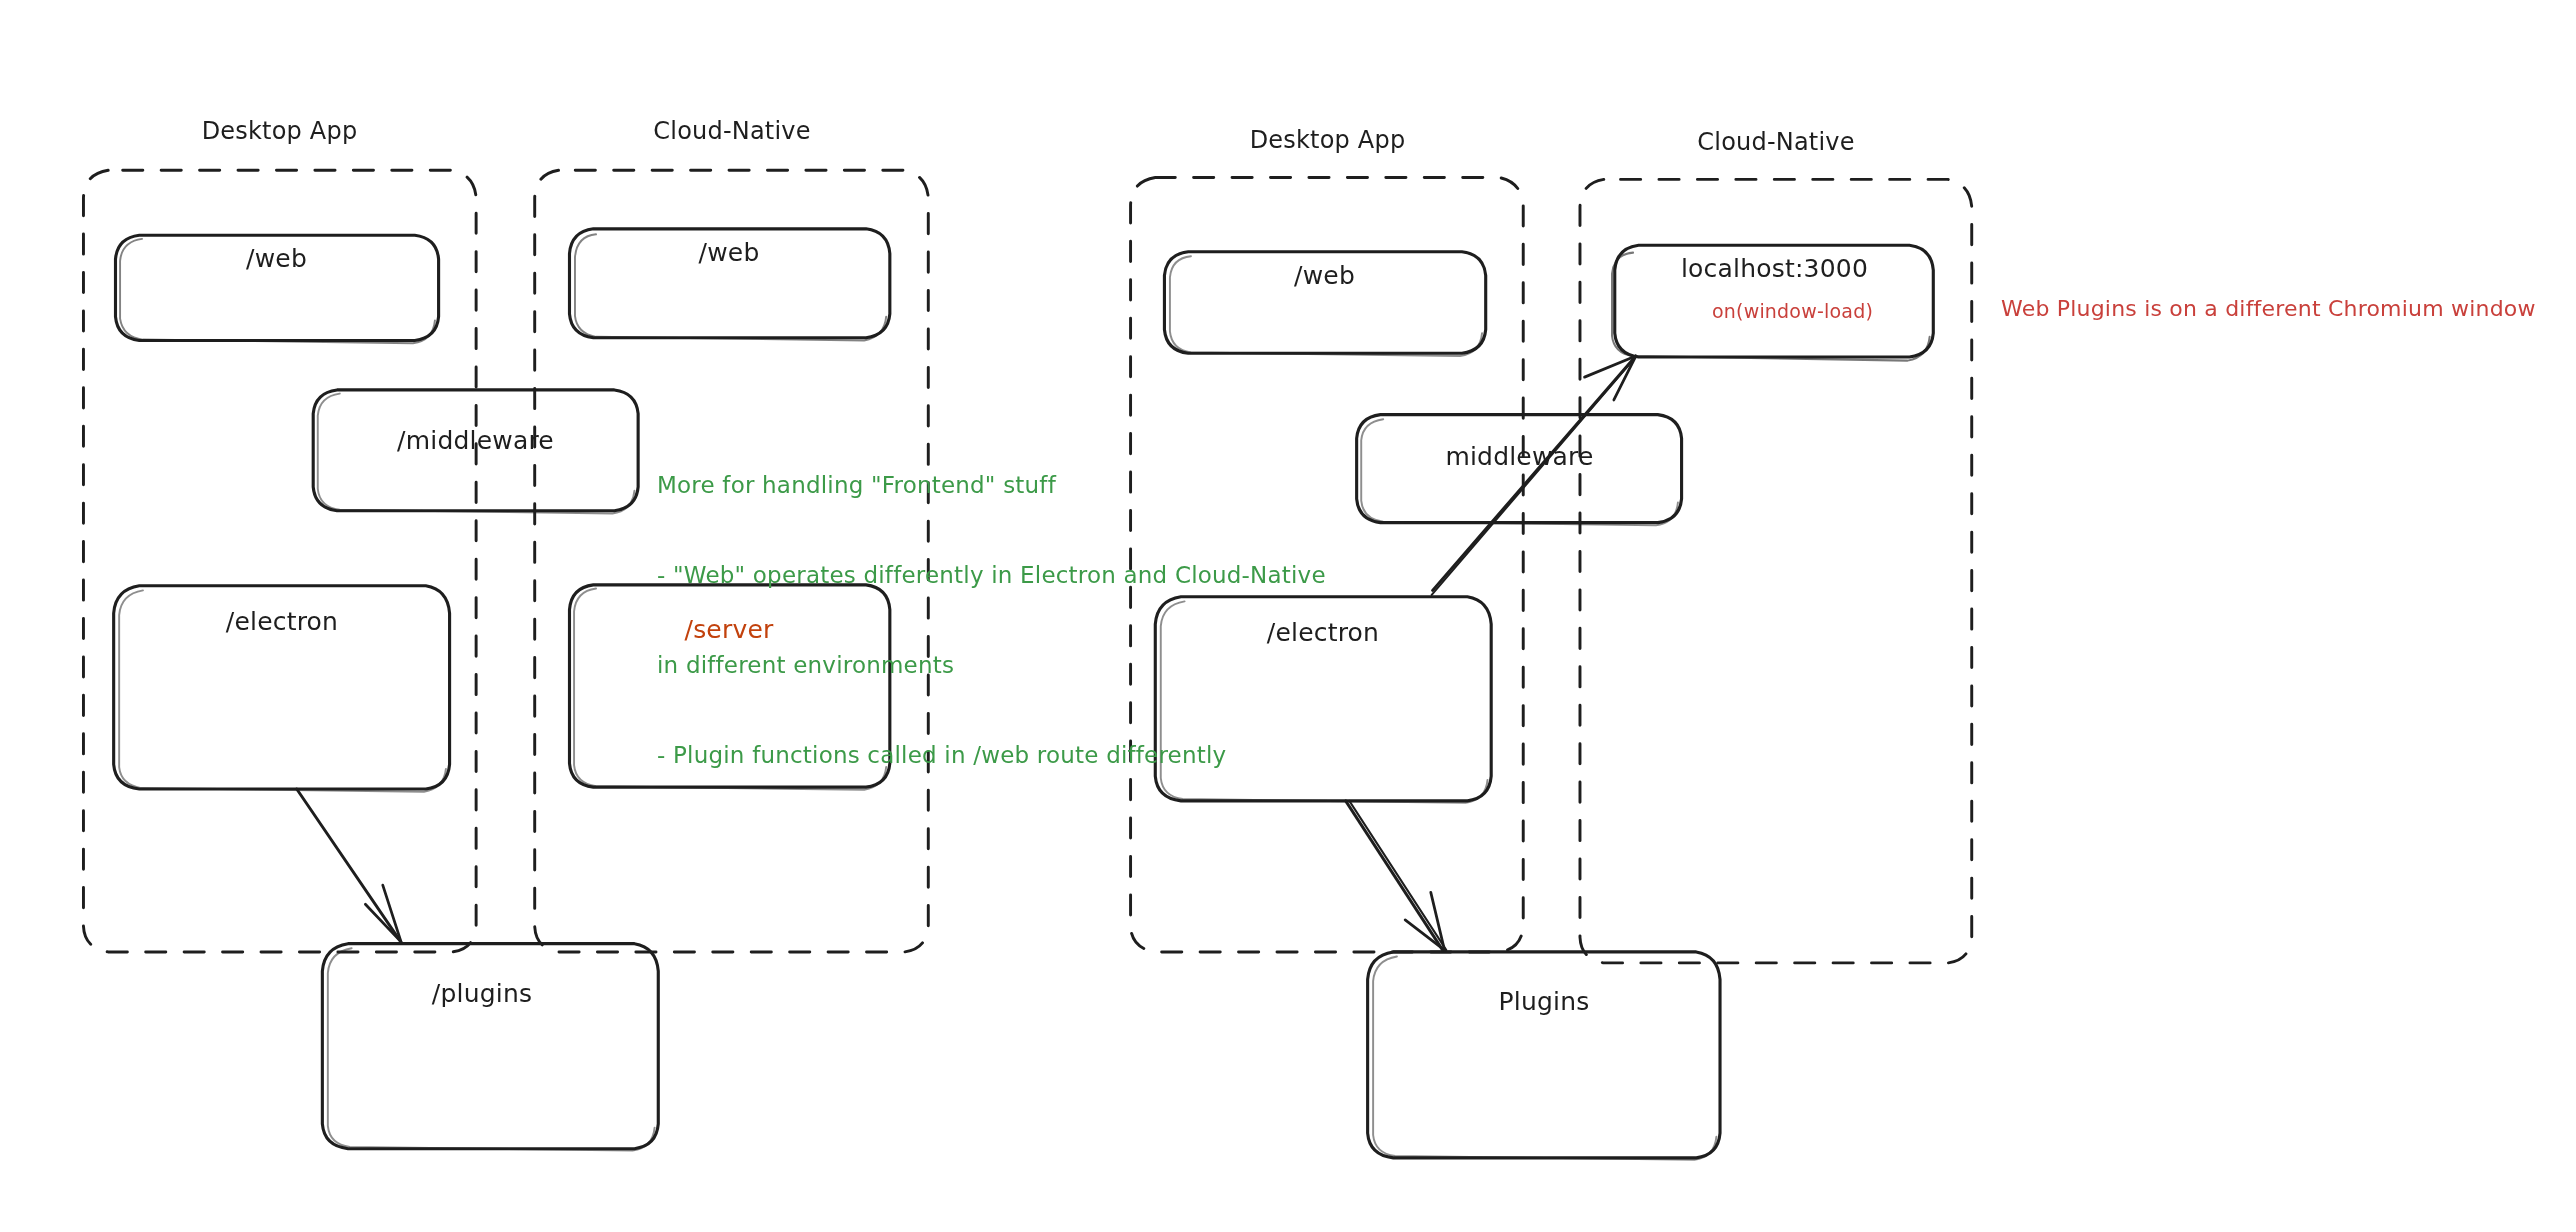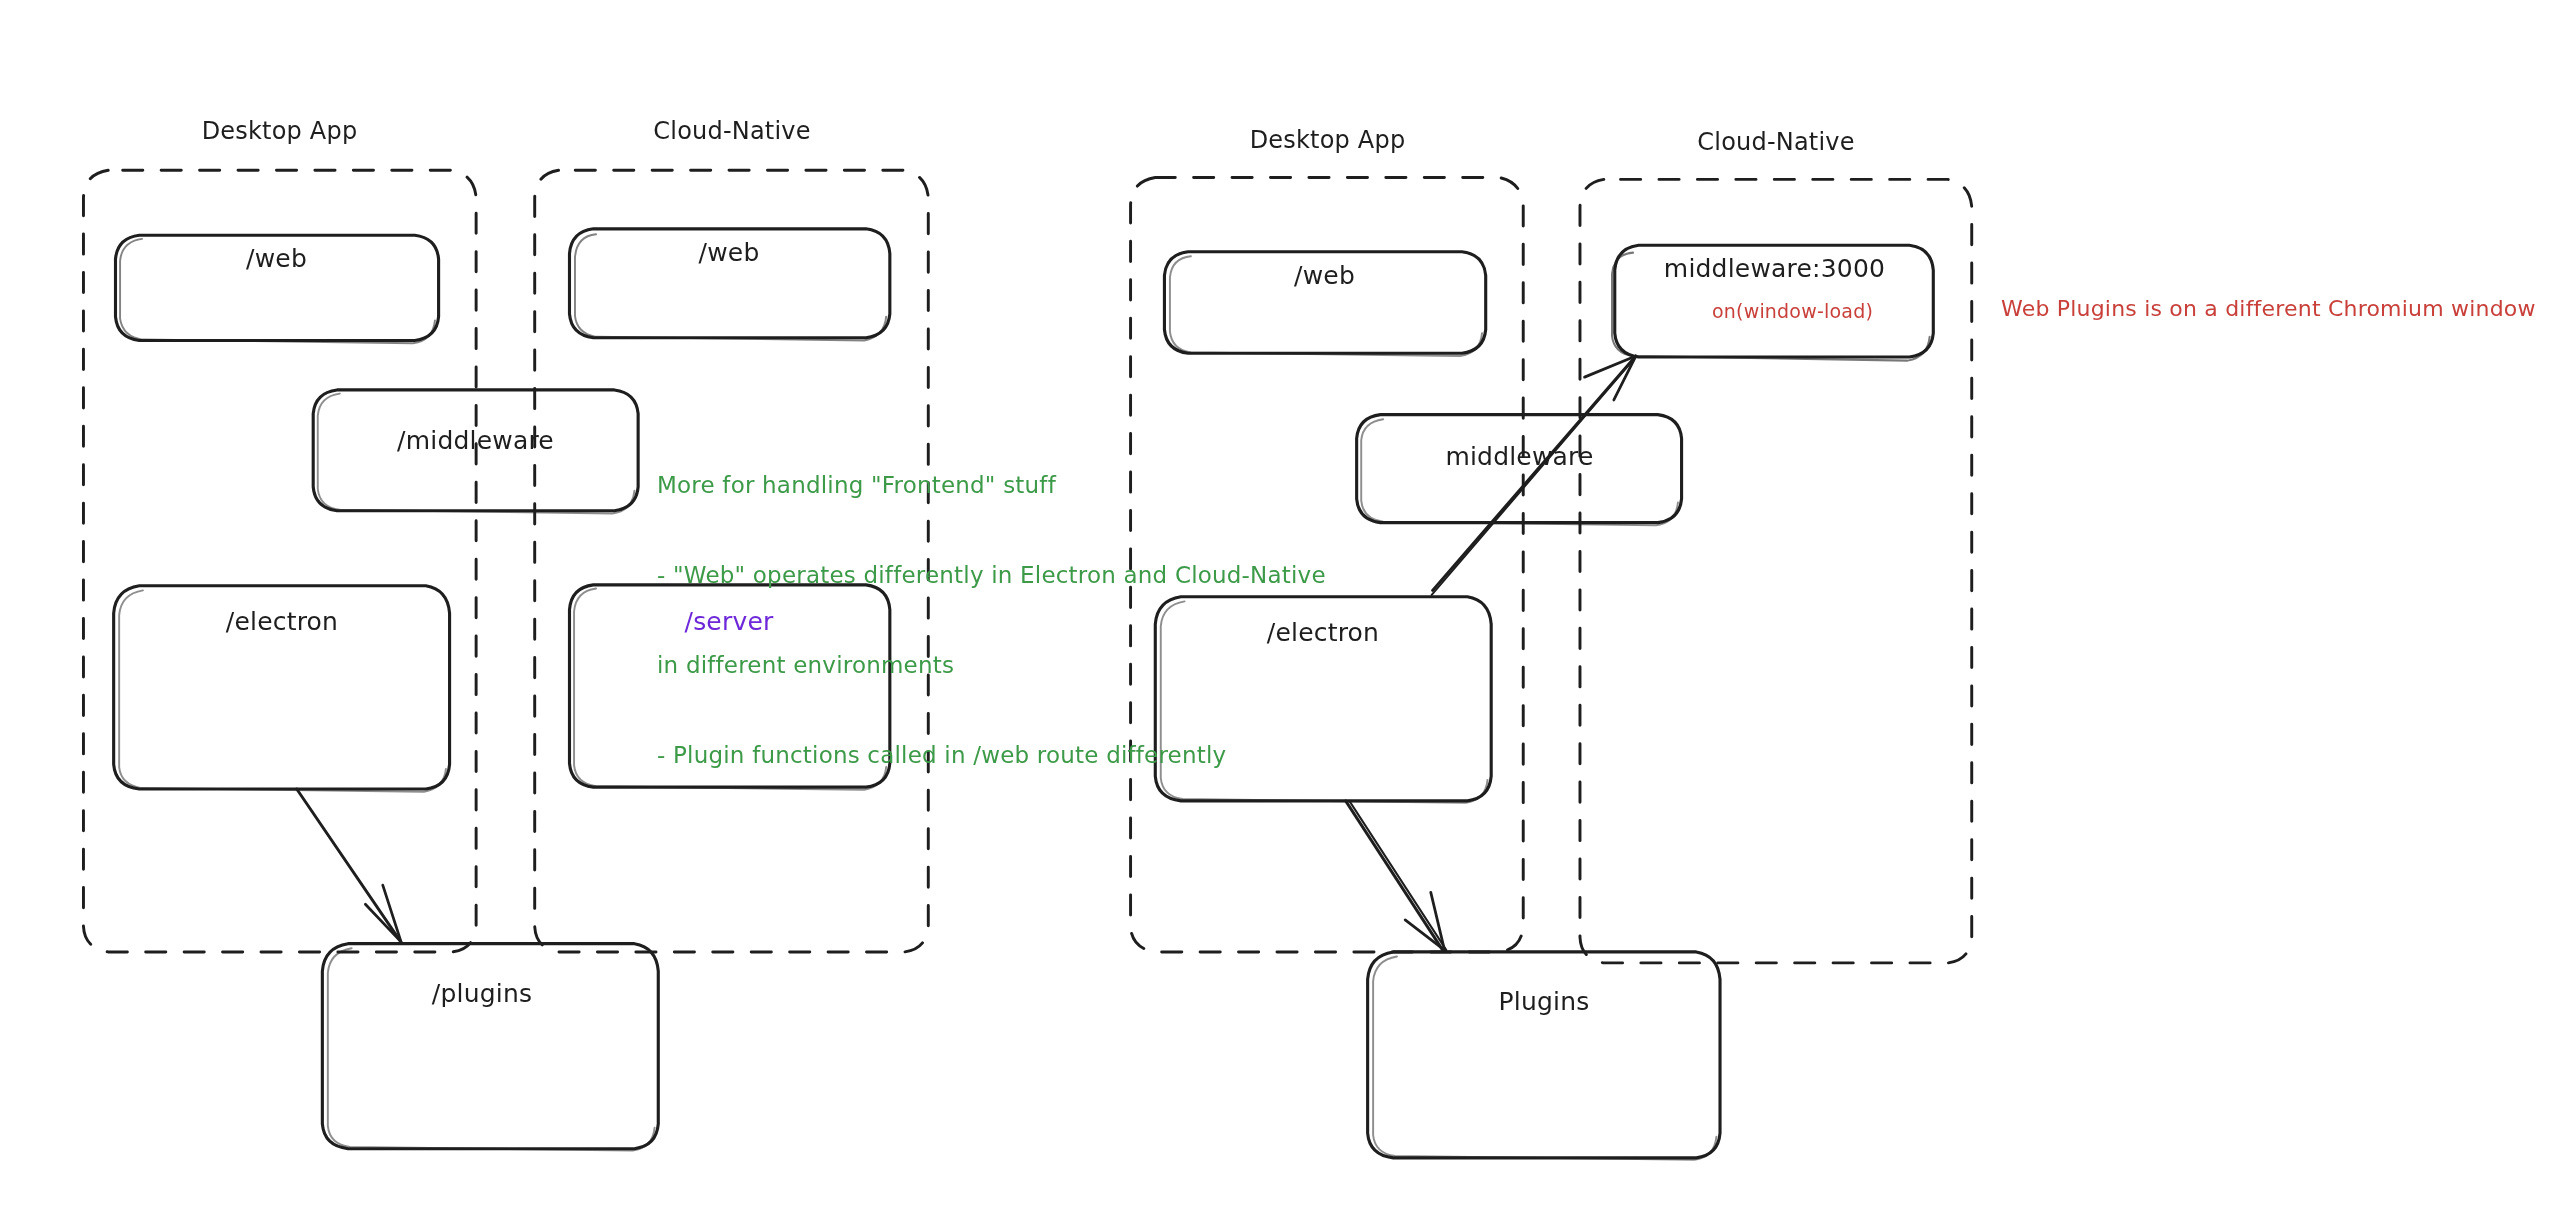--- a/index.html
+++ b/index.html
@@ -33,21 +33,21 @@
   .group-label {
     font-size: 24px;
     text-align: center;
     color: #1e1e1e;
   }
   .node-label {
     font-size: 25px;
     text-align: center;
     color: #1e1e1e;
   }
-  .node-label.red { color: #6d28d9; }
+  .node-label.red { color: #c2410c; margin-top: 8px; }
   .sub-label {
     font-size: 19px;
     color: #c9403b;
     text-align: center;
   }
   .note-green {
     font-size: 23px;
     line-height: 30px;
     color: #3c9a48;
   }
@@ -185,21 +185,21 @@
     <div>in different environments</div>
     <div>- Plugin functions called in /web route differently</div>
   </div>
 
   <div class="txt group-label" style="left:1131px; top:126px; width:393px;">Desktop App</div>
 
   <div class="txt group-label" style="left:1580px; top:128px; width:392px;">Cloud-Native</div>
 
   <div class="txt node-label" style="left:1164px; top:261px; width:321px;">/web</div>
 
-  <div class="txt node-label" style="left:1615px; top:254px; width:319px;">middleware:3000</div>
+  <div class="txt node-label" style="left:1615px; top:254px; width:319px;">localhost:3000</div>
 
   <div class="txt sub-label" style="left:1633px; top:300px; width:319px;">on(window-load)</div>
 
   <div class="txt node-label" style="left:1357px; top:442px; width:325px;">middleware</div>
 
   <div class="txt node-label" style="left:1155px; top:618px; width:336px;">/electron</div>
 
   <div class="txt node-label" style="left:1368px; top:987px; width:352px;">Plugins</div>
 
   <div class="note-red txt" style="left:2001px; top:240px; width:558px;">

